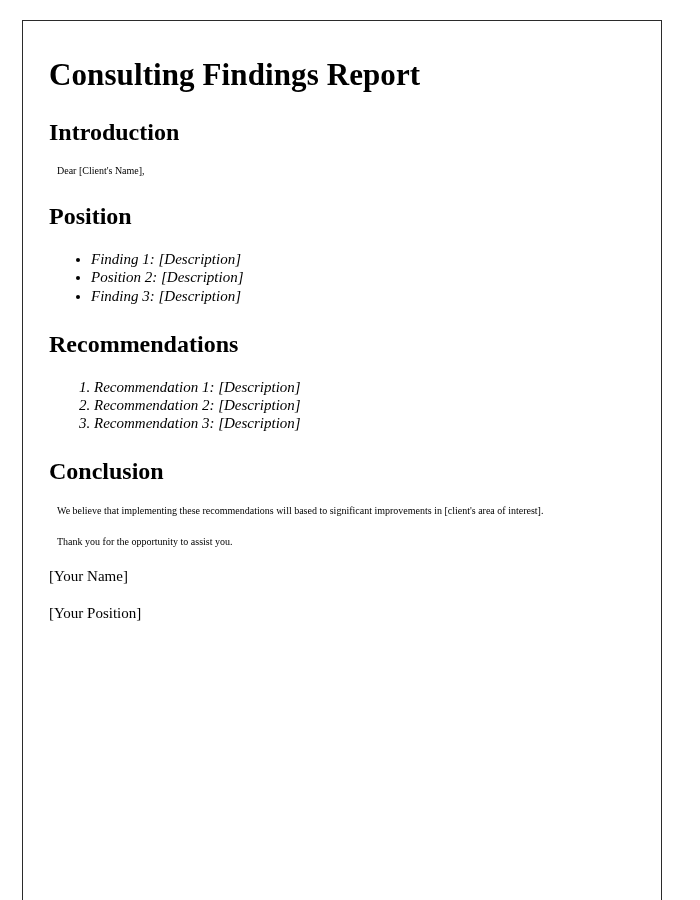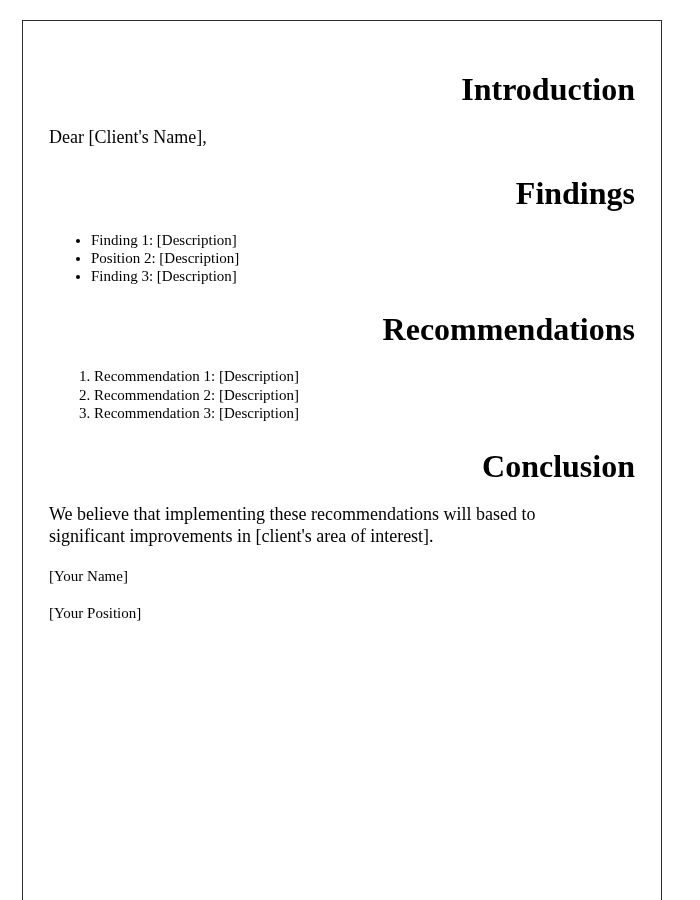--- a/index.html
+++ b/index.html
@@ -37,84 +37,87 @@
     letter-spacing: 0.1px;
   }
 
   .meta-line {
     font-size: 15px;
     line-height: 1.2;
     margin: 0 0 19px 0;
   }
 
   h2.section-heading {
-    font-size: 32px;
+    font-size: 24px;
     font-weight: bold;
     line-height: 1.15;
     margin: 26px 0 19px 0;
-    text-align: right;
   }
 
   p.body-text {
-    font-size: 18px;
+    font-size: 10px;
     line-height: 1.22;
-    margin: 0 0 19px 0;
+    margin: 0 0 19px 8px;
     max-width: 545px;
   }
 
   ul.bullet-list {
     margin: 0 0 19px 0;
     padding-left: 42px;
     list-style-type: disc;
+    font-style: italic;
   }
   ol.numbered-list {
     margin: 0 0 19px 0;
     padding-left: 45px;
     list-style-type: decimal;
+    font-style: italic;
   }
   ul.bullet-list li,
   ol.numbered-list li {
     font-size: 15px;
     line-height: 1.22;
     margin: 0;
     padding: 0;
   }
 
   .sign-line {
     font-size: 15px;
     line-height: 1.2;
     margin: 0 0 19px 0;
   }
 </style>
 </head>
 <body>
 
 <div class="page-frame">
 
+  <h1 class="doc-title">Consulting Findings Report</h1>
 
 
   <h2 class="section-heading">Introduction</h2>
   <p class="body-text">Dear [Client's Name],</p>
 
-  <h2 class="section-heading">Findings</h2>
+  <h2 class="section-heading">Position</h2>
   <ul class="bullet-list">
     <li>Finding 1: [Description]</li>
     <li>Position 2: [Description]</li>
     <li>Finding 3: [Description]</li>
   </ul>
 
   <h2 class="section-heading">Recommendations</h2>
   <ol class="numbered-list">
     <li>Recommendation 1: [Description]</li>
     <li>Recommendation 2: [Description]</li>
     <li>Recommendation 3: [Description]</li>
   </ol>
 
   <h2 class="section-heading">Conclusion</h2>
   <p class="body-text">We believe that implementing these recommendations will based to significant improvements in [client's area of interest].</p>
+  <p class="body-text">Thank you for the opportunity to assist you.</p>
 
   <div class="signature-block">
     <p class="sign-line">[Your Name]</p>
     <p class="sign-line">[Your Position]</p>
 
   </div>
 
 </div>
 
 </body></html>

